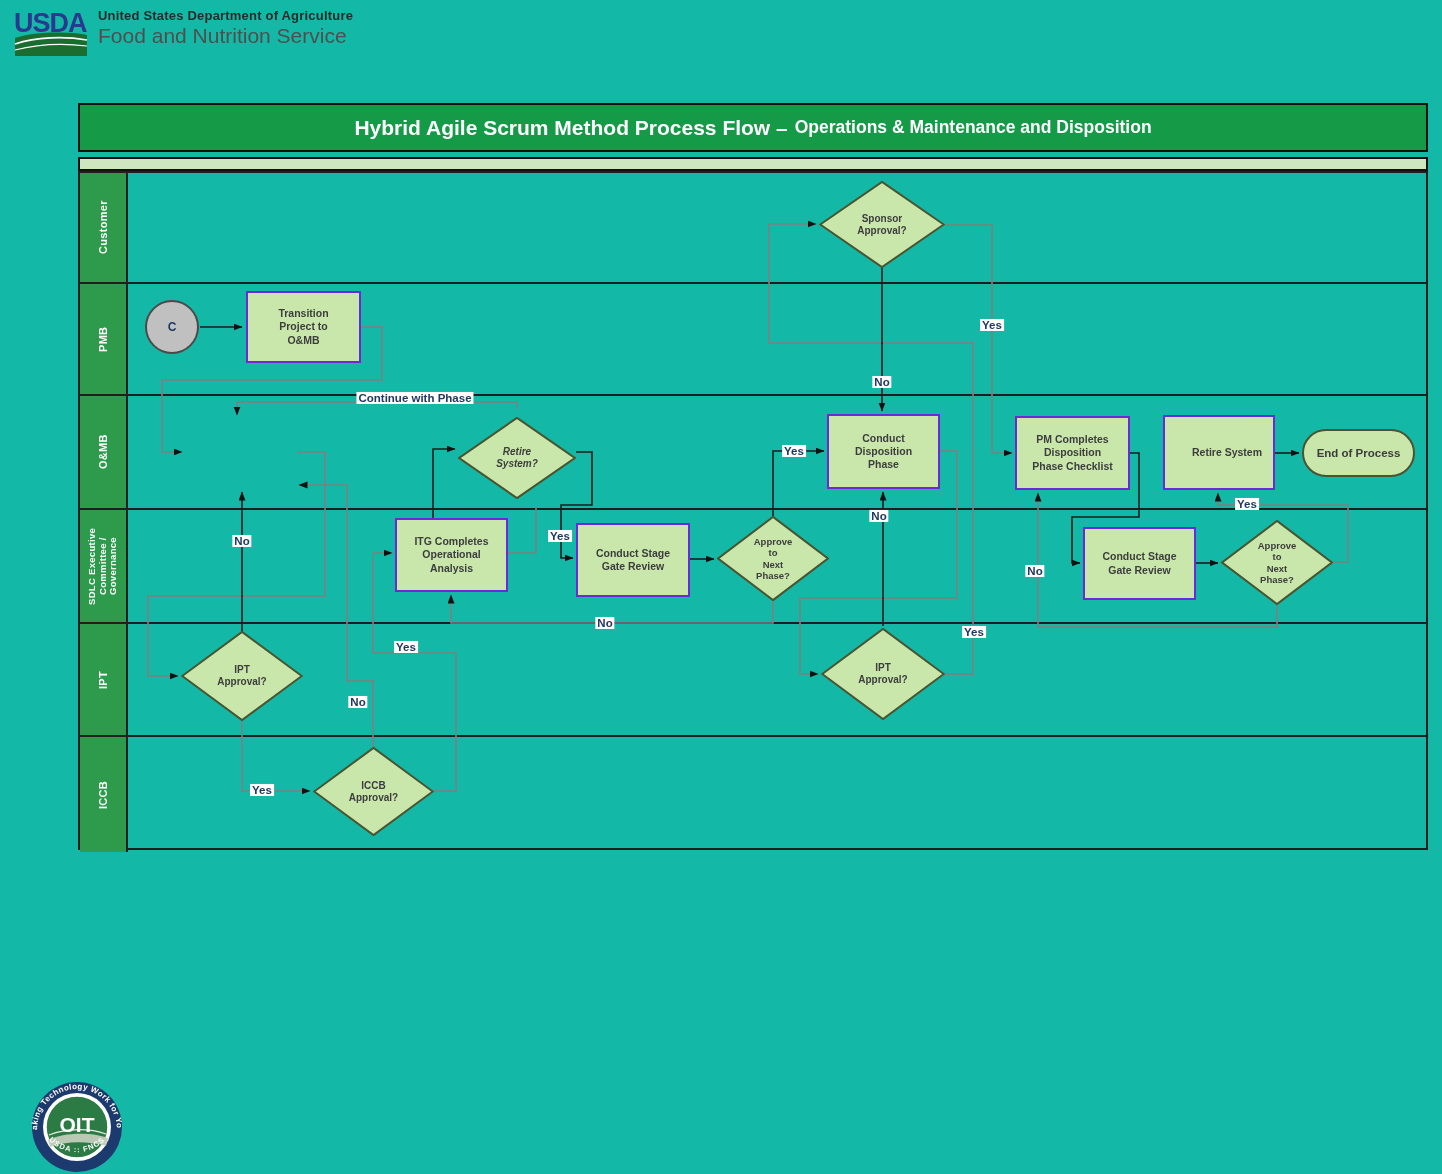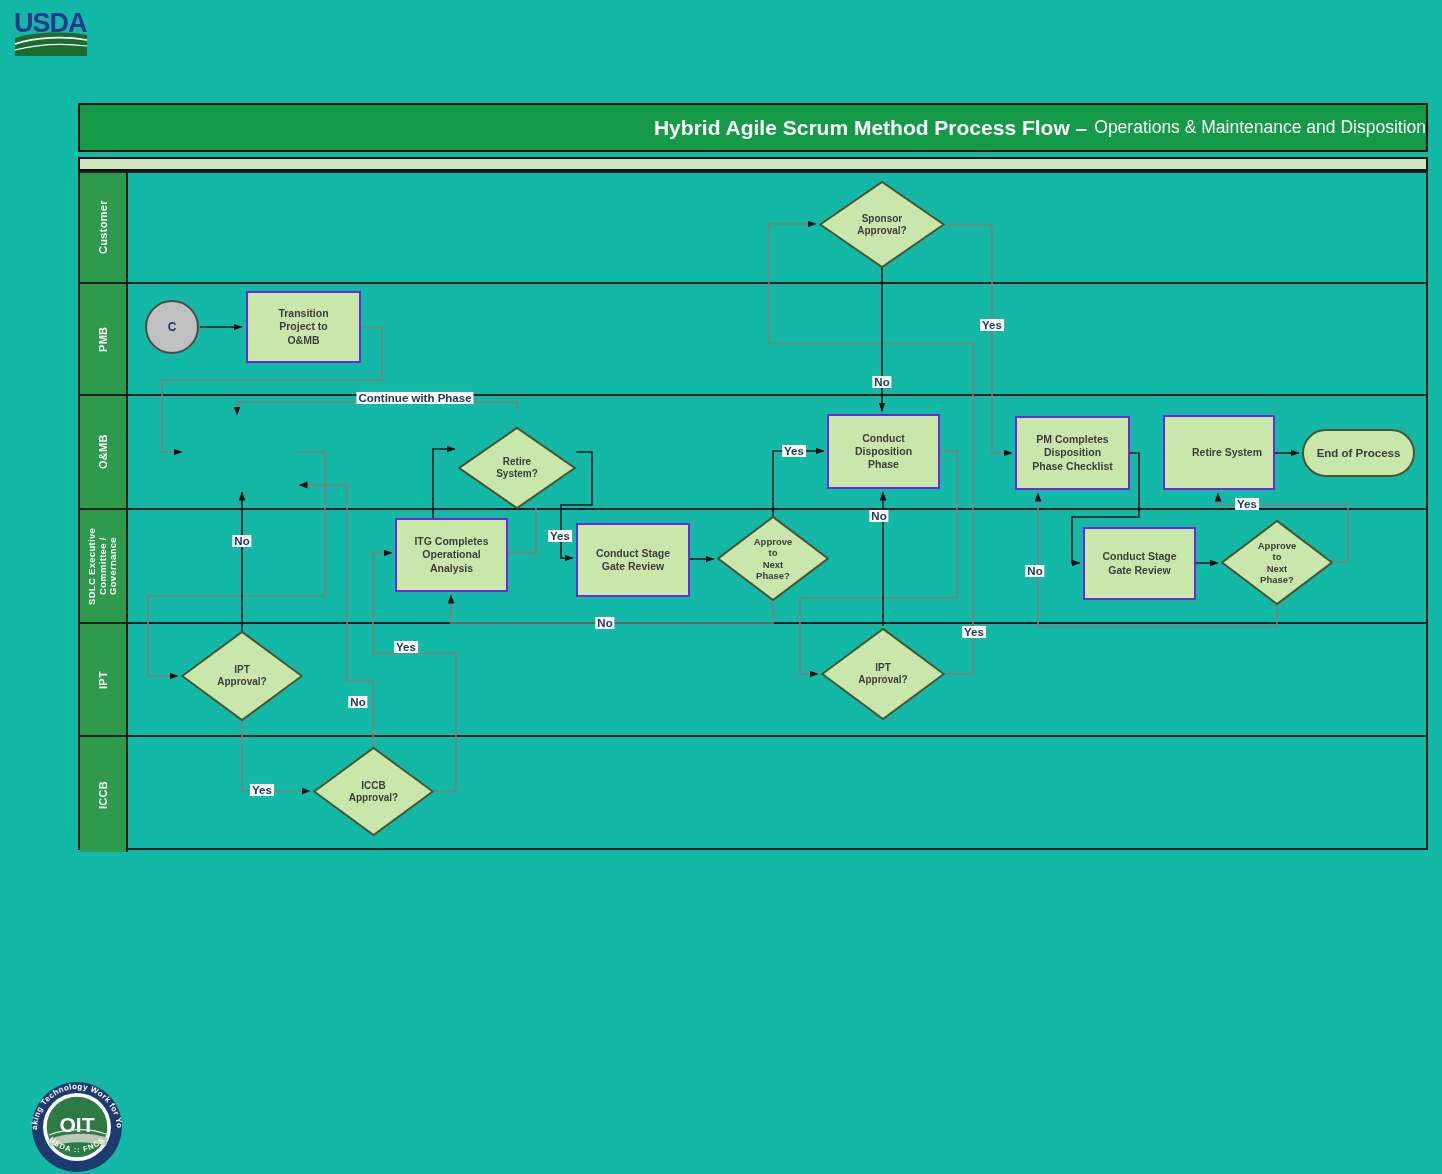--- a/index.html
+++ b/index.html
@@ -6,24 +6,24 @@
   .page{position:relative;width:1442px;height:1174px;background:#14b8a6;overflow:hidden;
         font-family:"Liberation Sans","DejaVu Sans",sans-serif;}
   
   .usda-header{position:absolute;top:8px;left:14px;display:flex;align-items:flex-start;gap:10px;}
   .usda-mark{width:74px;height:50px;}
   .usda-text .l1{font-size:13px;font-weight:bold;color:#2b2b2b;letter-spacing:.2px;}
   .usda-text .l2{font-size:21px;color:#4f4f4f;margin-top:1px;}
   
   .diagram{position:absolute;left:78px;top:103px;width:1350px;height:747px;}
   .title-bar{position:absolute;left:0;top:0;width:1350px;height:49px;background:#159A48;
-             border:2px solid #111;box-sizing:border-box;display:flex;align-items:center;justify-content:flex-end;
+             border:2px solid #111;box-sizing:border-box;display:flex;align-items:center;justify-content:center;
              color:#fff;white-space:nowrap;}
   .title-bar .t-main{font-size:21px;font-weight:bold;}
-  .title-bar .t-sub{font-size:17.5px;font-weight:normal;margin-left:7px;}
+  .title-bar .t-sub{font-size:17.5px;font-weight:bold;margin-left:7px;}
   .subtitle-strip{position:absolute;left:0;top:54px;width:1350px;height:14px;background:#CFE7C0;
                   border:2px solid #111;box-sizing:border-box;}
   .lanes-frame{position:absolute;left:0;top:68px;width:1350px;height:679px;border:2px solid #1f1f1f;box-sizing:border-box;}
   .lane{position:absolute;left:0;width:1346px;box-sizing:border-box;border-top:2px solid #1f1f1f;}
   .lane.first{border-top:none;}
   .lane-head{position:absolute;left:0;top:0;bottom:0;width:48px;background:#2D9A4C;border-right:2px solid #1f1f1f;box-sizing:border-box;}
   .lane-label{width:100%;height:100%;display:flex;align-items:center;justify-content:center;
               writing-mode:vertical-rl;transform:rotate(180deg);color:#fff;font-weight:bold;font-size:11px;
               text-align:center;white-space:pre-line;line-height:1.15;letter-spacing:.3px;}
   .lane-label.small{font-size:9.5px;}
@@ -48,20 +48,24 @@
 <body>
 <div class="page">
 
   <div class="usda-header">
     <svg class="usda-mark" viewBox="0 0 74 50">
       <text x="0" y="24" font-size="27" font-weight="bold" fill="#2A3990" letter-spacing="-1">USDA</text>
       <path d="M1,30 C20,24 52,23 73,27 L73,48 L1,48 Z" fill="#1A6C2F"></path>
       <path d="M1,36 C22,29 50,28 73,32" stroke="#fff" stroke-width="1.6" fill="none"></path>
       <path d="M1,42 C24,36 48,35 73,38" stroke="#fff" stroke-width="1.2" fill="none"></path>
     </svg>
+    <div class="usda-text">
+      <div class="l1">United States Department of Agriculture</div>
+      <div class="l2">Food and Nutrition Service</div>
+    </div>
   </div>
 
   <div class="diagram">
 
     <div class="title-bar">
       <span class="t-main">Hybrid Agile Scrum Method Process Flow –</span>
       <span class="t-sub">Operations &amp; Maintenance and Disposition</span>
     </div>
     <div class="subtitle-strip"></div>
 
@@ -153,21 +157,21 @@
       <div class="lbl">C</div>
     </div>
 
     <div class="node proc" style="left:168px;top:188px;width:115px;height:72px;">
       <div class="lbl">Transition
 Project to
 O&amp;MB</div>
     </div>
 
 
-    <div class="node diamond" style="left:380px;top:324px;width:118px;height:82px;">
+    <div class="node diamond" style="left:380px;top:314px;width:118px;height:82px;font-style:italic;">
       <svg viewBox="0 0 100 100" preserveAspectRatio="none">
         <polygon points="50,1 99,50 50,99 1,50" fill="#C9E7AB" stroke="#4A5430" stroke-width="2" vector-effect="non-scaling-stroke"></polygon>
       </svg>
       <div class="lbl">Retire
 System?</div>
     </div>
 
     <div class="node proc" style="left:317px;top:415px;width:113px;height:74px;">
       <div class="lbl">ITG Completes
 Operational

